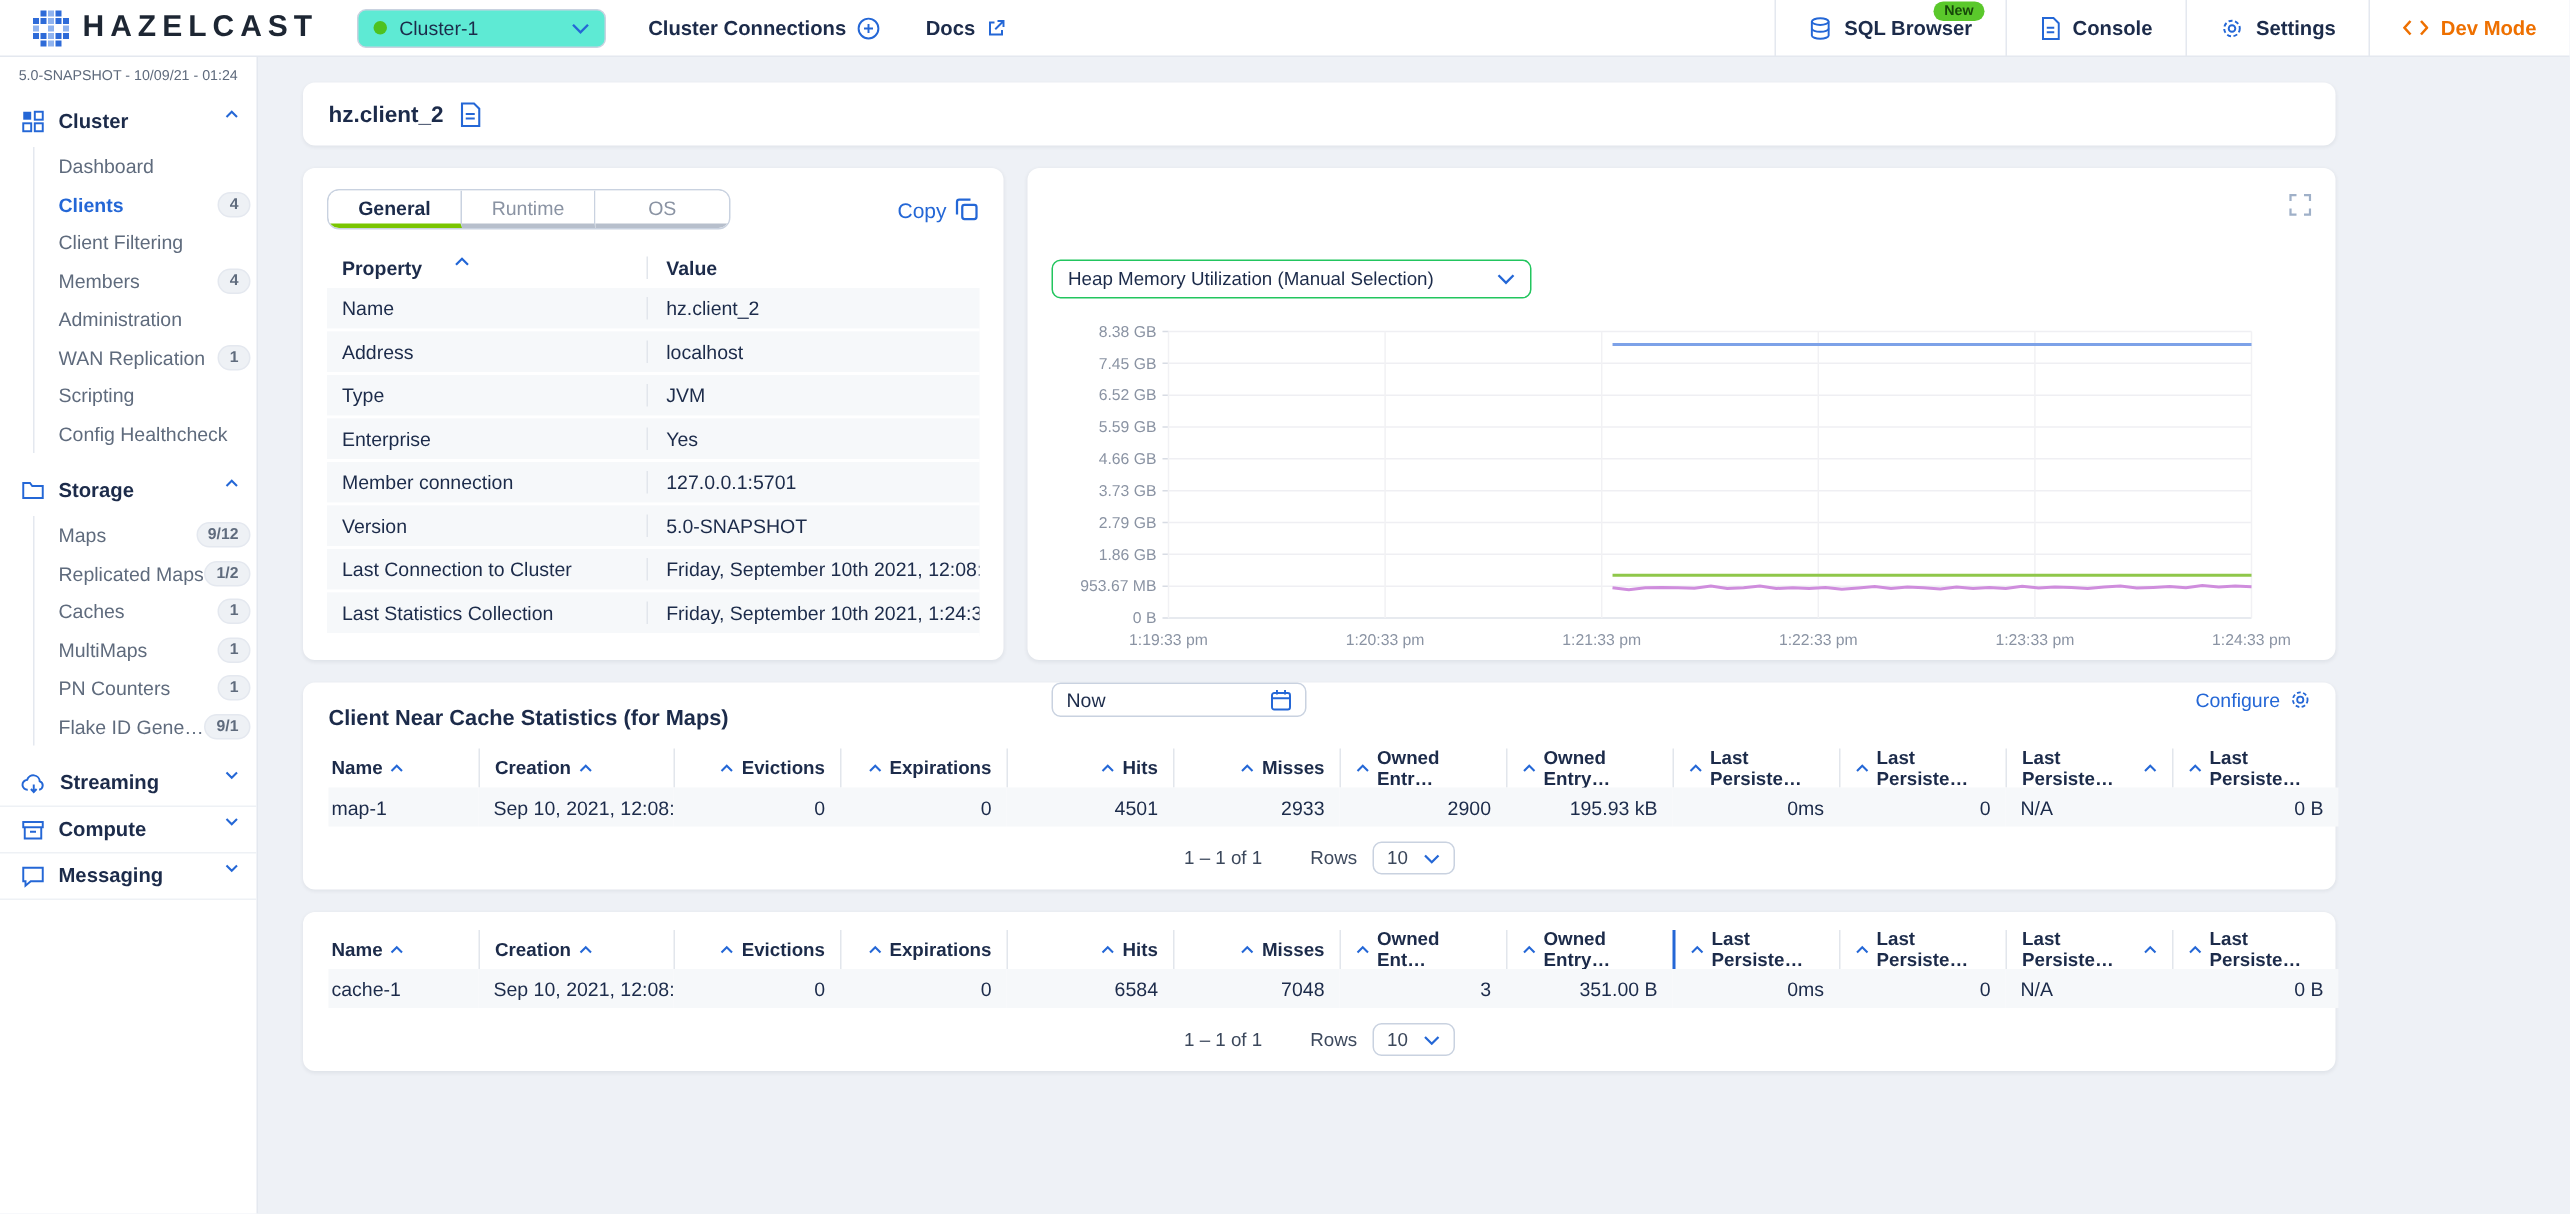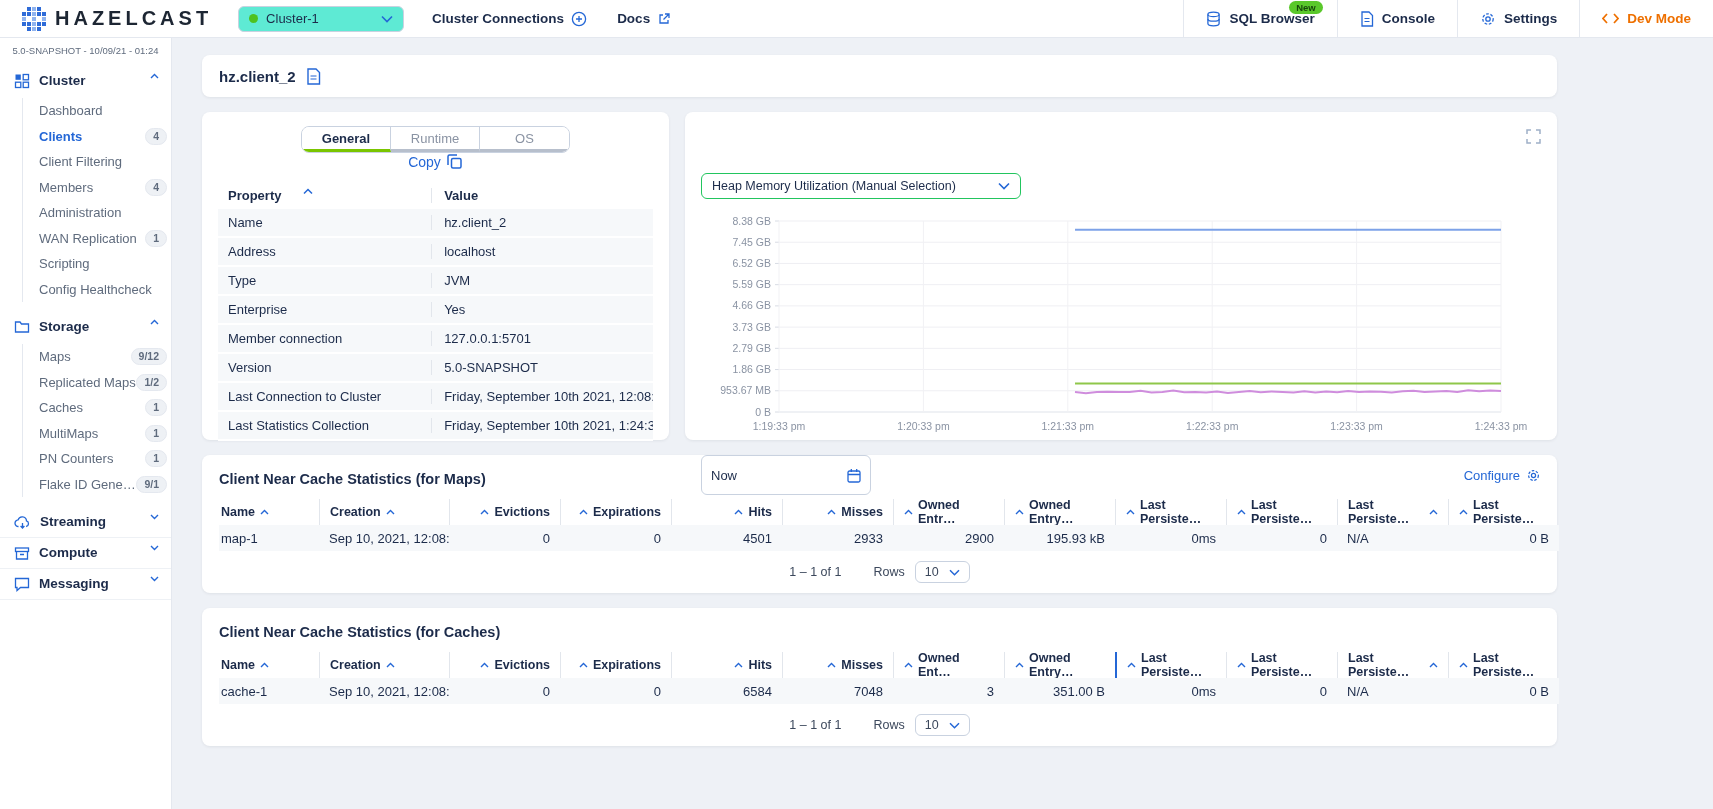--- a/index.html
+++ b/index.html
@@ -43,21 +43,21 @@
   
   .main { position:fixed; top:38px; left:172px; width:1541px; height:771px; overflow:hidden; }
   .content { width:1355px; margin:17px 0 0 30px; }
   .card { background:#fff; border-radius:8px; box-shadow:0 1px 3px rgba(16,24,40,.07); }
   .title-card { height:42px; display:flex; align-items:center; gap:10px; padding:0 17px; margin-bottom:15px; }
   .page-title { font-size:15px; font-weight:bold; }
   .row2 { display:flex; gap:16px; margin-bottom:15px; }
   .detail-card { width:490px; height:328px; padding:14px 16px; }
   .chart-card { flex:1; height:328px; padding:13px 16px; position:relative; }
   
-  .tabs-row { display:flex; align-items:center; justify-content:space-between;flex-direction:column; }
+  .tabs-row { display:flex; align-items:center; justify-content:space-between; }
   .tabgroup { display:flex; border:1px solid #c9d2e0; border-radius:8px; overflow:hidden; }
   .tab { width:89px; text-align:center; font-size:13px; color:#8a93a3; padding:4px 0 3px;
     border-bottom:3px solid #b7bfcc; border-right:1px solid #c9d2e0; cursor:pointer; background:#fff; }
   .tab:last-child { border-right:none; }
   .tab.active { color:#1c2b4a; font-weight:bold; border-bottom-color:#7ac500; }
   .copy-link { display:flex; align-items:center; gap:5px; color:#2467d6; font-size:14px; cursor:pointer; }
   
   .prop-table { margin-top:12px; font-size:13px; }
   .prop-hrow { display:flex; font-weight:bold; padding:6px 0; }
   .prop-row { display:flex; background:#f6f8fa; border-bottom:2px solid #fff; padding:6px 0; }
@@ -65,21 +65,21 @@
   .prop-c2 { width:51%; padding-left:12px; border-left:1px solid #e2e6ec; white-space:nowrap;
     overflow:hidden; }
   
   .metric-row { display:flex; align-items:flex-start; justify-content:space-between; }
   .metric-select { display:flex; align-items:center; width:320px; height:26px; border:1px solid #22c55e;
     border-radius:6px; padding:0 10px; font-size:12.5px; cursor:pointer; background:#fff;margin-top:48px; }
   .metric-select .val { flex:1; white-space:nowrap; overflow:hidden; }
   .expand-btn { margin-top:4px; cursor:pointer; }
   .chart-wrap { margin-top:8px; }
   .bottom-row { display:flex; align-items:center; justify-content:space-between; margin-top:6px; }
-  .time-input { display:flex; align-items:center; width:170px; height:40px; border:1px solid #c9d2e0;
+  .time-input { display:flex; align-items:center; width:170px; height:23px; border:1px solid #c9d2e0;
     border-radius:6px; padding:0 9px; font-size:13px; background:#fff; cursor:pointer; }
   .time-input .val { flex:1; }
   .configure-link { display:flex; align-items:center; gap:6px; color:#2467d6; font-size:13px; cursor:pointer; }
   
   .stats-card { padding:12px 17px 10px; margin-bottom:15px; }
   .stats-title { font-size:14.5px; font-weight:bold; margin:4px 0 12px; }
   .stats-grid { display:grid; grid-template-columns:100px 130px repeat(10,111px); width:1340px; }
   .sh-cell { display:flex; align-items:center; gap:5px; font-size:12.5px; font-weight:bold;
     height:26px; padding:0 10px; border-left:1px solid #e2e6ec; cursor:pointer; }
   .sh-cell:first-child { border-left:none; padding-left:2px; }
@@ -622,21 +622,20 @@
               <span>10</span>
               <span>
                 <svg width="11" height="7" viewBox="0 0 11 7">
                   <path d="M1 1.3l4.5 4.5L10 1.3" stroke="#2467d6" stroke-width="1.5" fill="none"></path>
                 </svg>
               </span>
             </div>
           </div>
         </div>
         <div class="card stats-card">
-          <div class="stats-title">Client Near Cache Statistics (for Caches)</div>
           <div class="stats-grid">
             <div class="sh-cell">
               <span>Name</span>
               <span>
                 <svg width="9" height="6" viewBox="0 0 9 6">
                   <path d="M1 5l3.5-3.5L8 5" stroke="#2467d6" stroke-width="1.4" fill="none"></path>
                 </svg>
               </span>
             </div>
             <div class="sh-cell">

